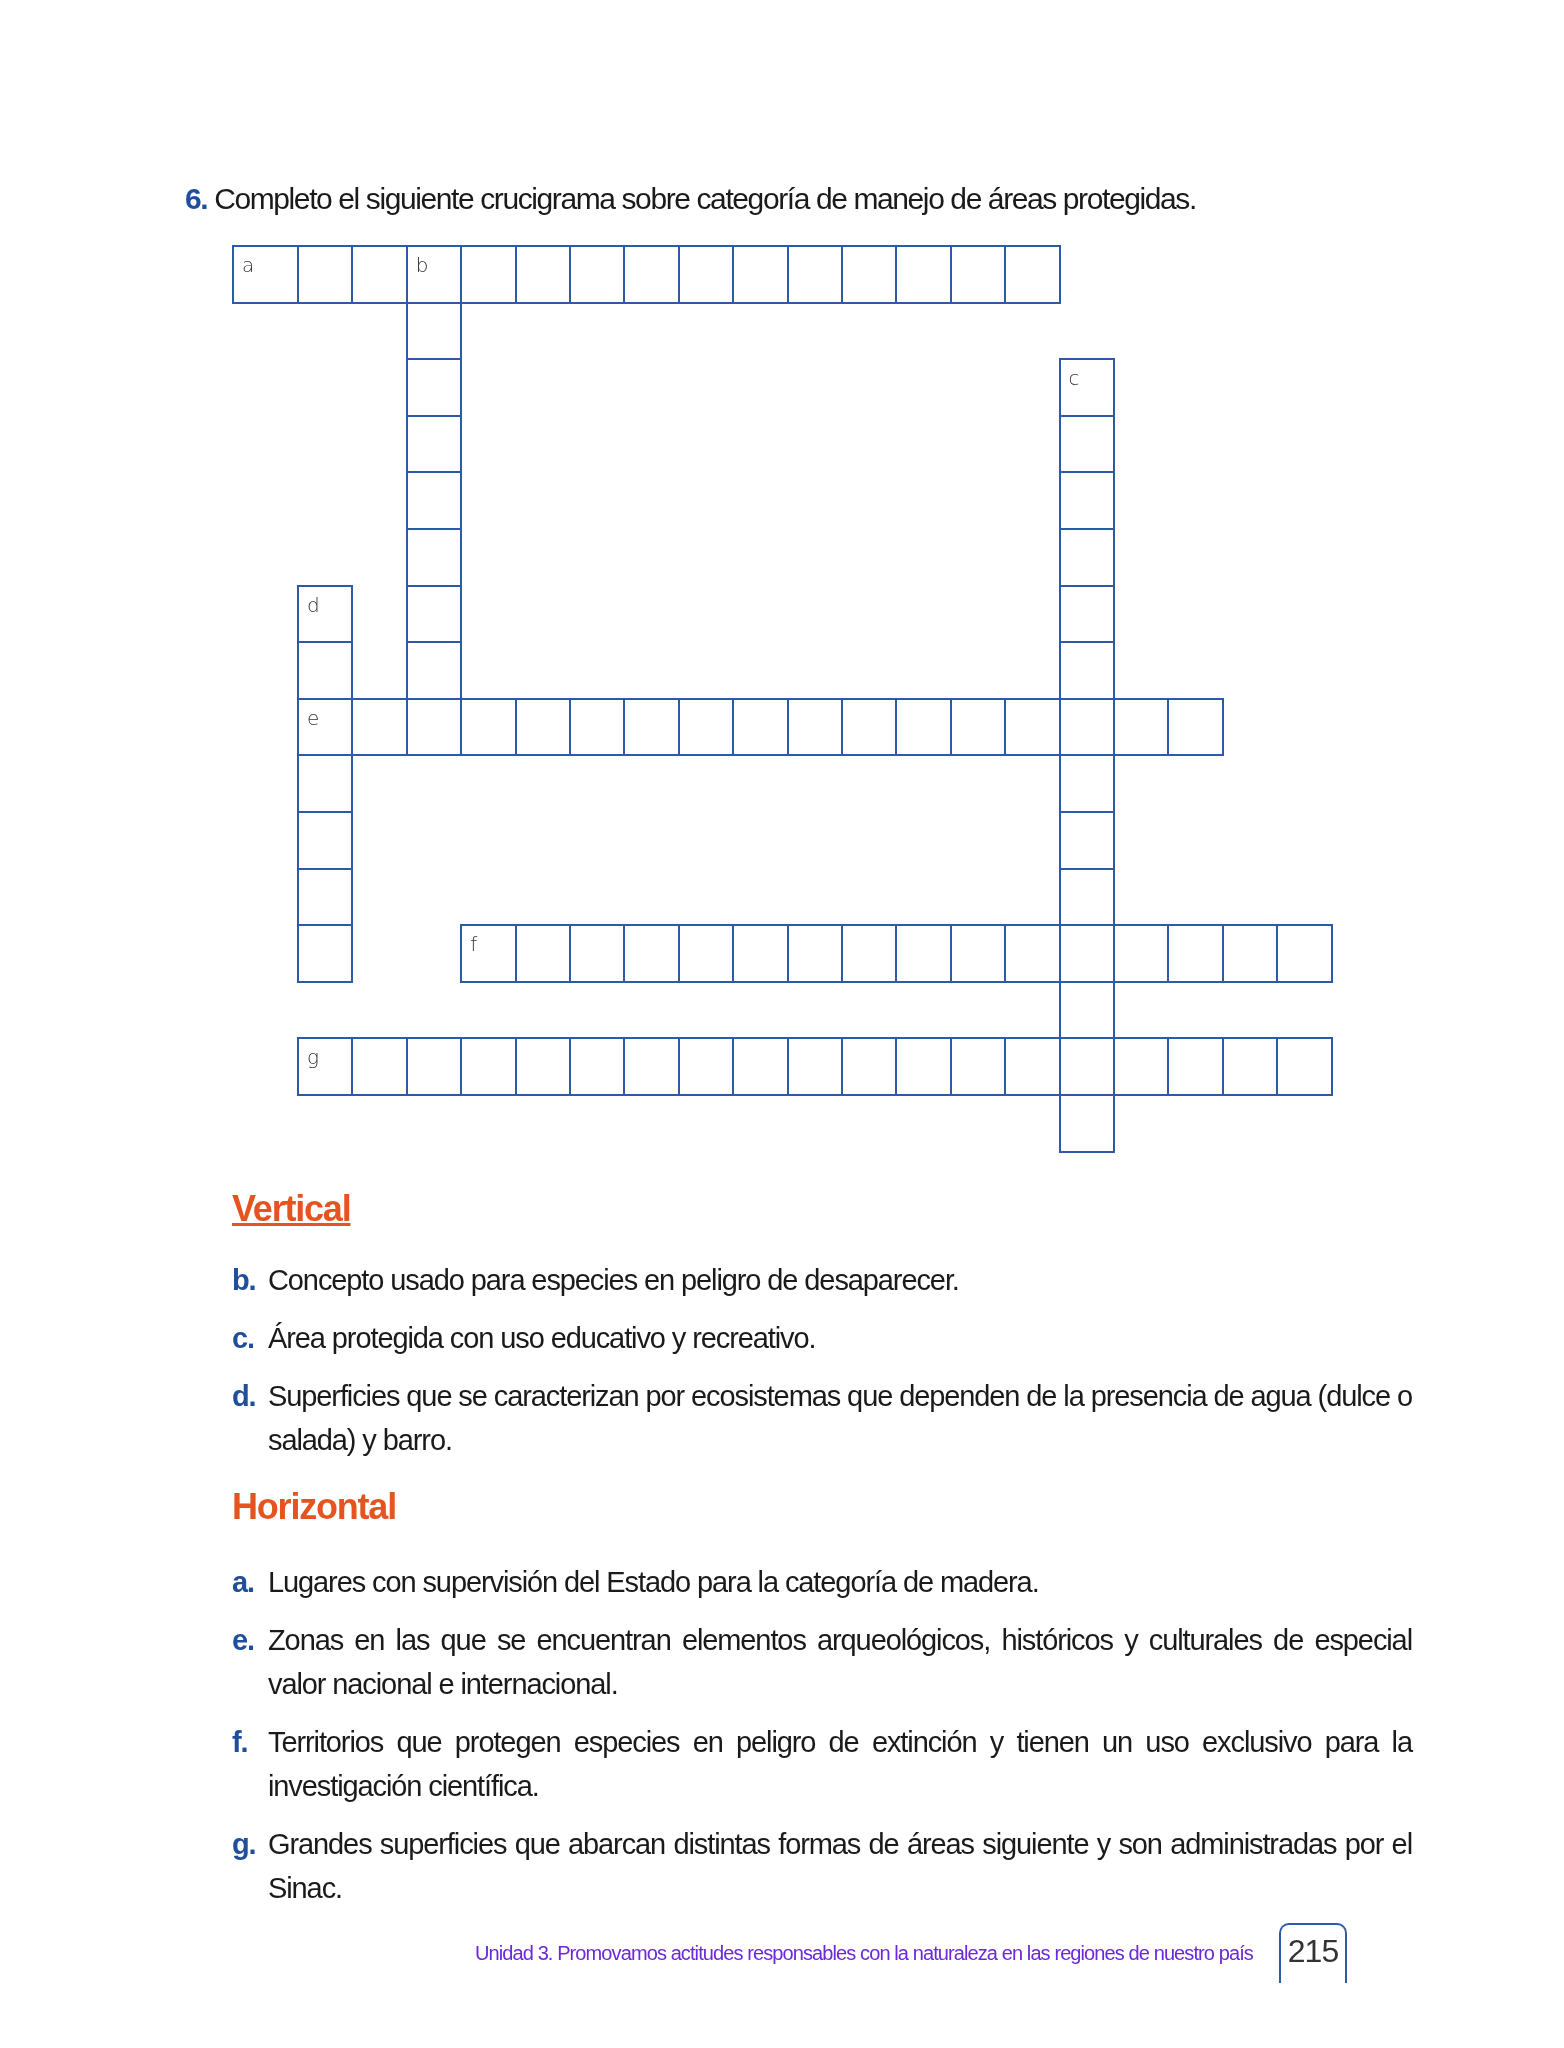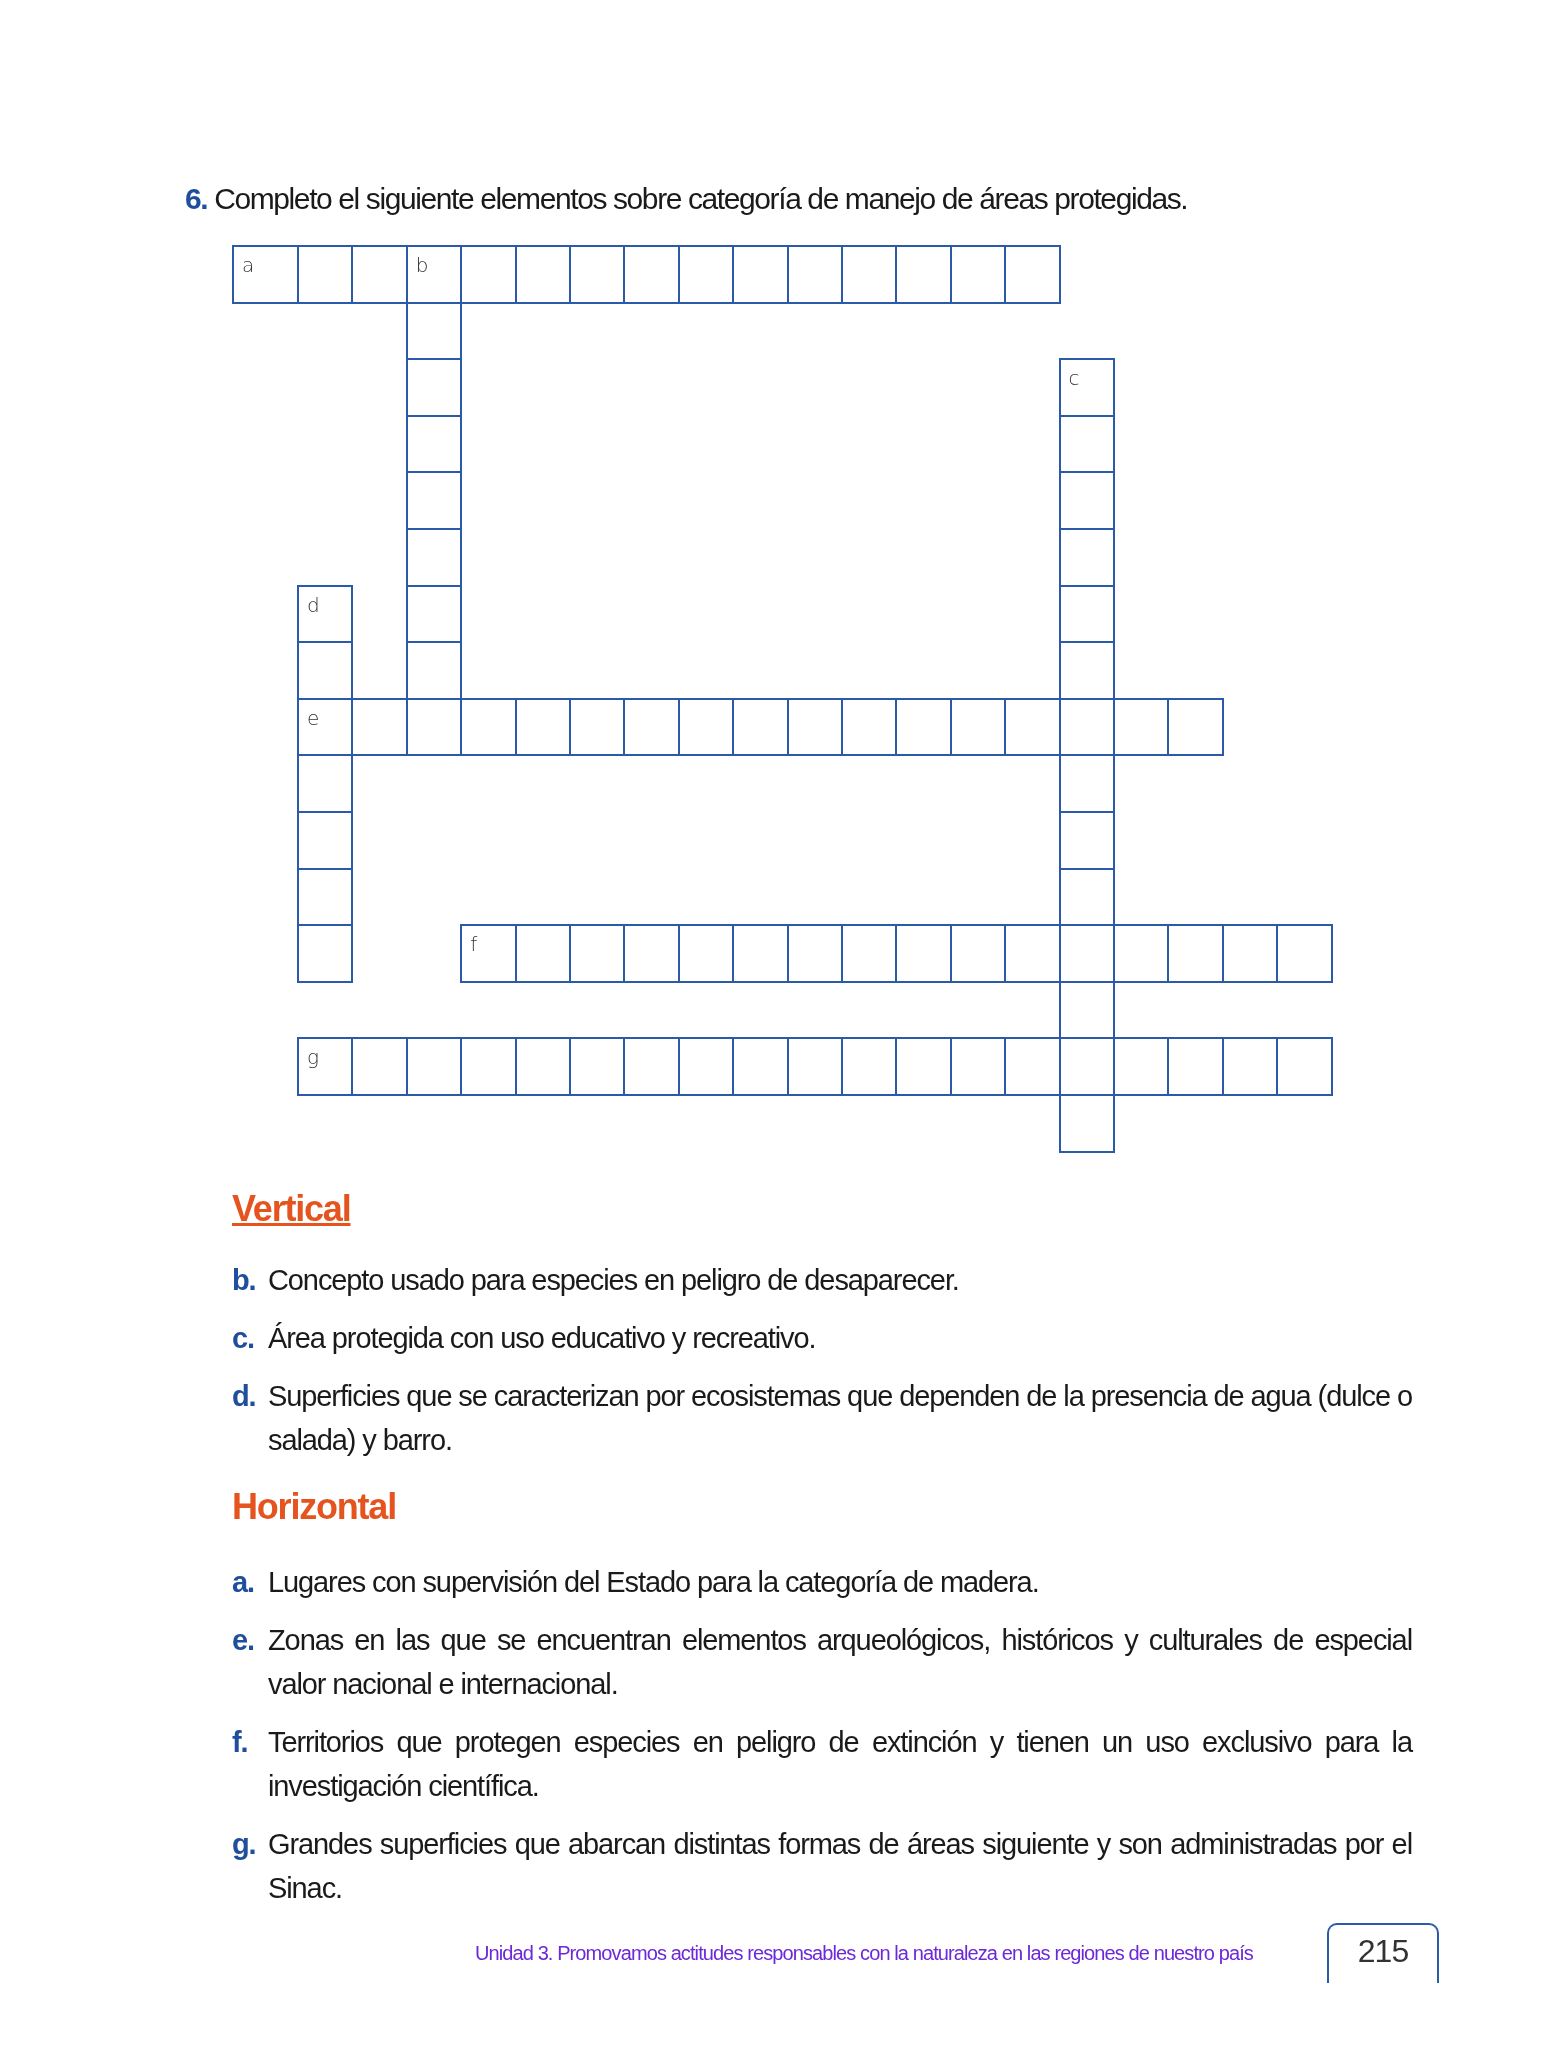--- a/index.html
+++ b/index.html
@@ -8,29 +8,29 @@
   .title { position:absolute; left:185px; top:182px; font-size:30px; letter-spacing:-1.4px; white-space:nowrap; }
   .num { color:#1f4e9c; font-weight:bold; }
   .grid { position:absolute; left:0; top:0; width:1564px; height:1200px; }
   .cell { position:absolute; box-sizing:border-box; border:2.5px solid #2a5aa8; background:#fff; }
   .cell .lbl { position:absolute; left:8px; top:6px; font-size:20px; color:#333; font-family:"DejaVu Sans", sans-serif; font-weight:300; }
   .section-h { position:absolute; left:232px; font-size:36px; font-weight:bold; color:#e5541f; letter-spacing:-1.2px; }
   .clue { position:absolute; left:232px; width:1180px; font-size:29px; line-height:44px; letter-spacing:-1.1px; }
   .clue .k { position:absolute; left:0; top:0; color:#1f4e9c; font-weight:bold; }
   .clue .t { display:block; margin-left:36px; text-align:justify; }
   .footer { position:absolute; left:475px; top:1942px; font-size:20px; color:#6d28d9; letter-spacing:-0.9px; white-space:nowrap; }
-  .pagebox { position:absolute; left:1327px; top:1923px; width:112px; height:60px; border:2.5px solid #2a5aa8; border-bottom:none; border-radius:10px 10px 0 0; box-sizing:border-box; }
+  .pagebox { position:absolute; left:1279px; top:1923px; width:68px; height:60px; border:2.5px solid #2a5aa8; border-bottom:none; border-radius:10px 10px 0 0; box-sizing:border-box; }
   .pagenum { position:absolute; left:0; right:0; top:8px; text-align:center; font-size:32px; color:#333; letter-spacing:-1px; }
 </style>
 </head>
 <body>
 
 <div class="title">
   <span class="num">6.</span>
-  <span>Completo el siguiente elementos sobre categoría de manejo de áreas protegidas.</span>
+  <span>Completo el siguiente crucigrama sobre categoría de manejo de áreas protegidas.</span>
 </div>
 
 <div class="grid" id="grid">
     <div class="cell" style="left: 232px; top: 245px; width: 67px; height: 58.6px;">
       <span class="lbl">a</span>
     </div>
     <div class="cell" style="left: 297px; top: 245px; width: 56.4px; height: 58.6px;"></div>
     <div class="cell" style="left: 351.4px; top: 245px; width: 56.4px; height: 58.6px;"></div>
     <div class="cell" style="left: 405.8px; top: 245px; width: 56.4px; height: 58.6px;">
       <span class="lbl">b</span>

